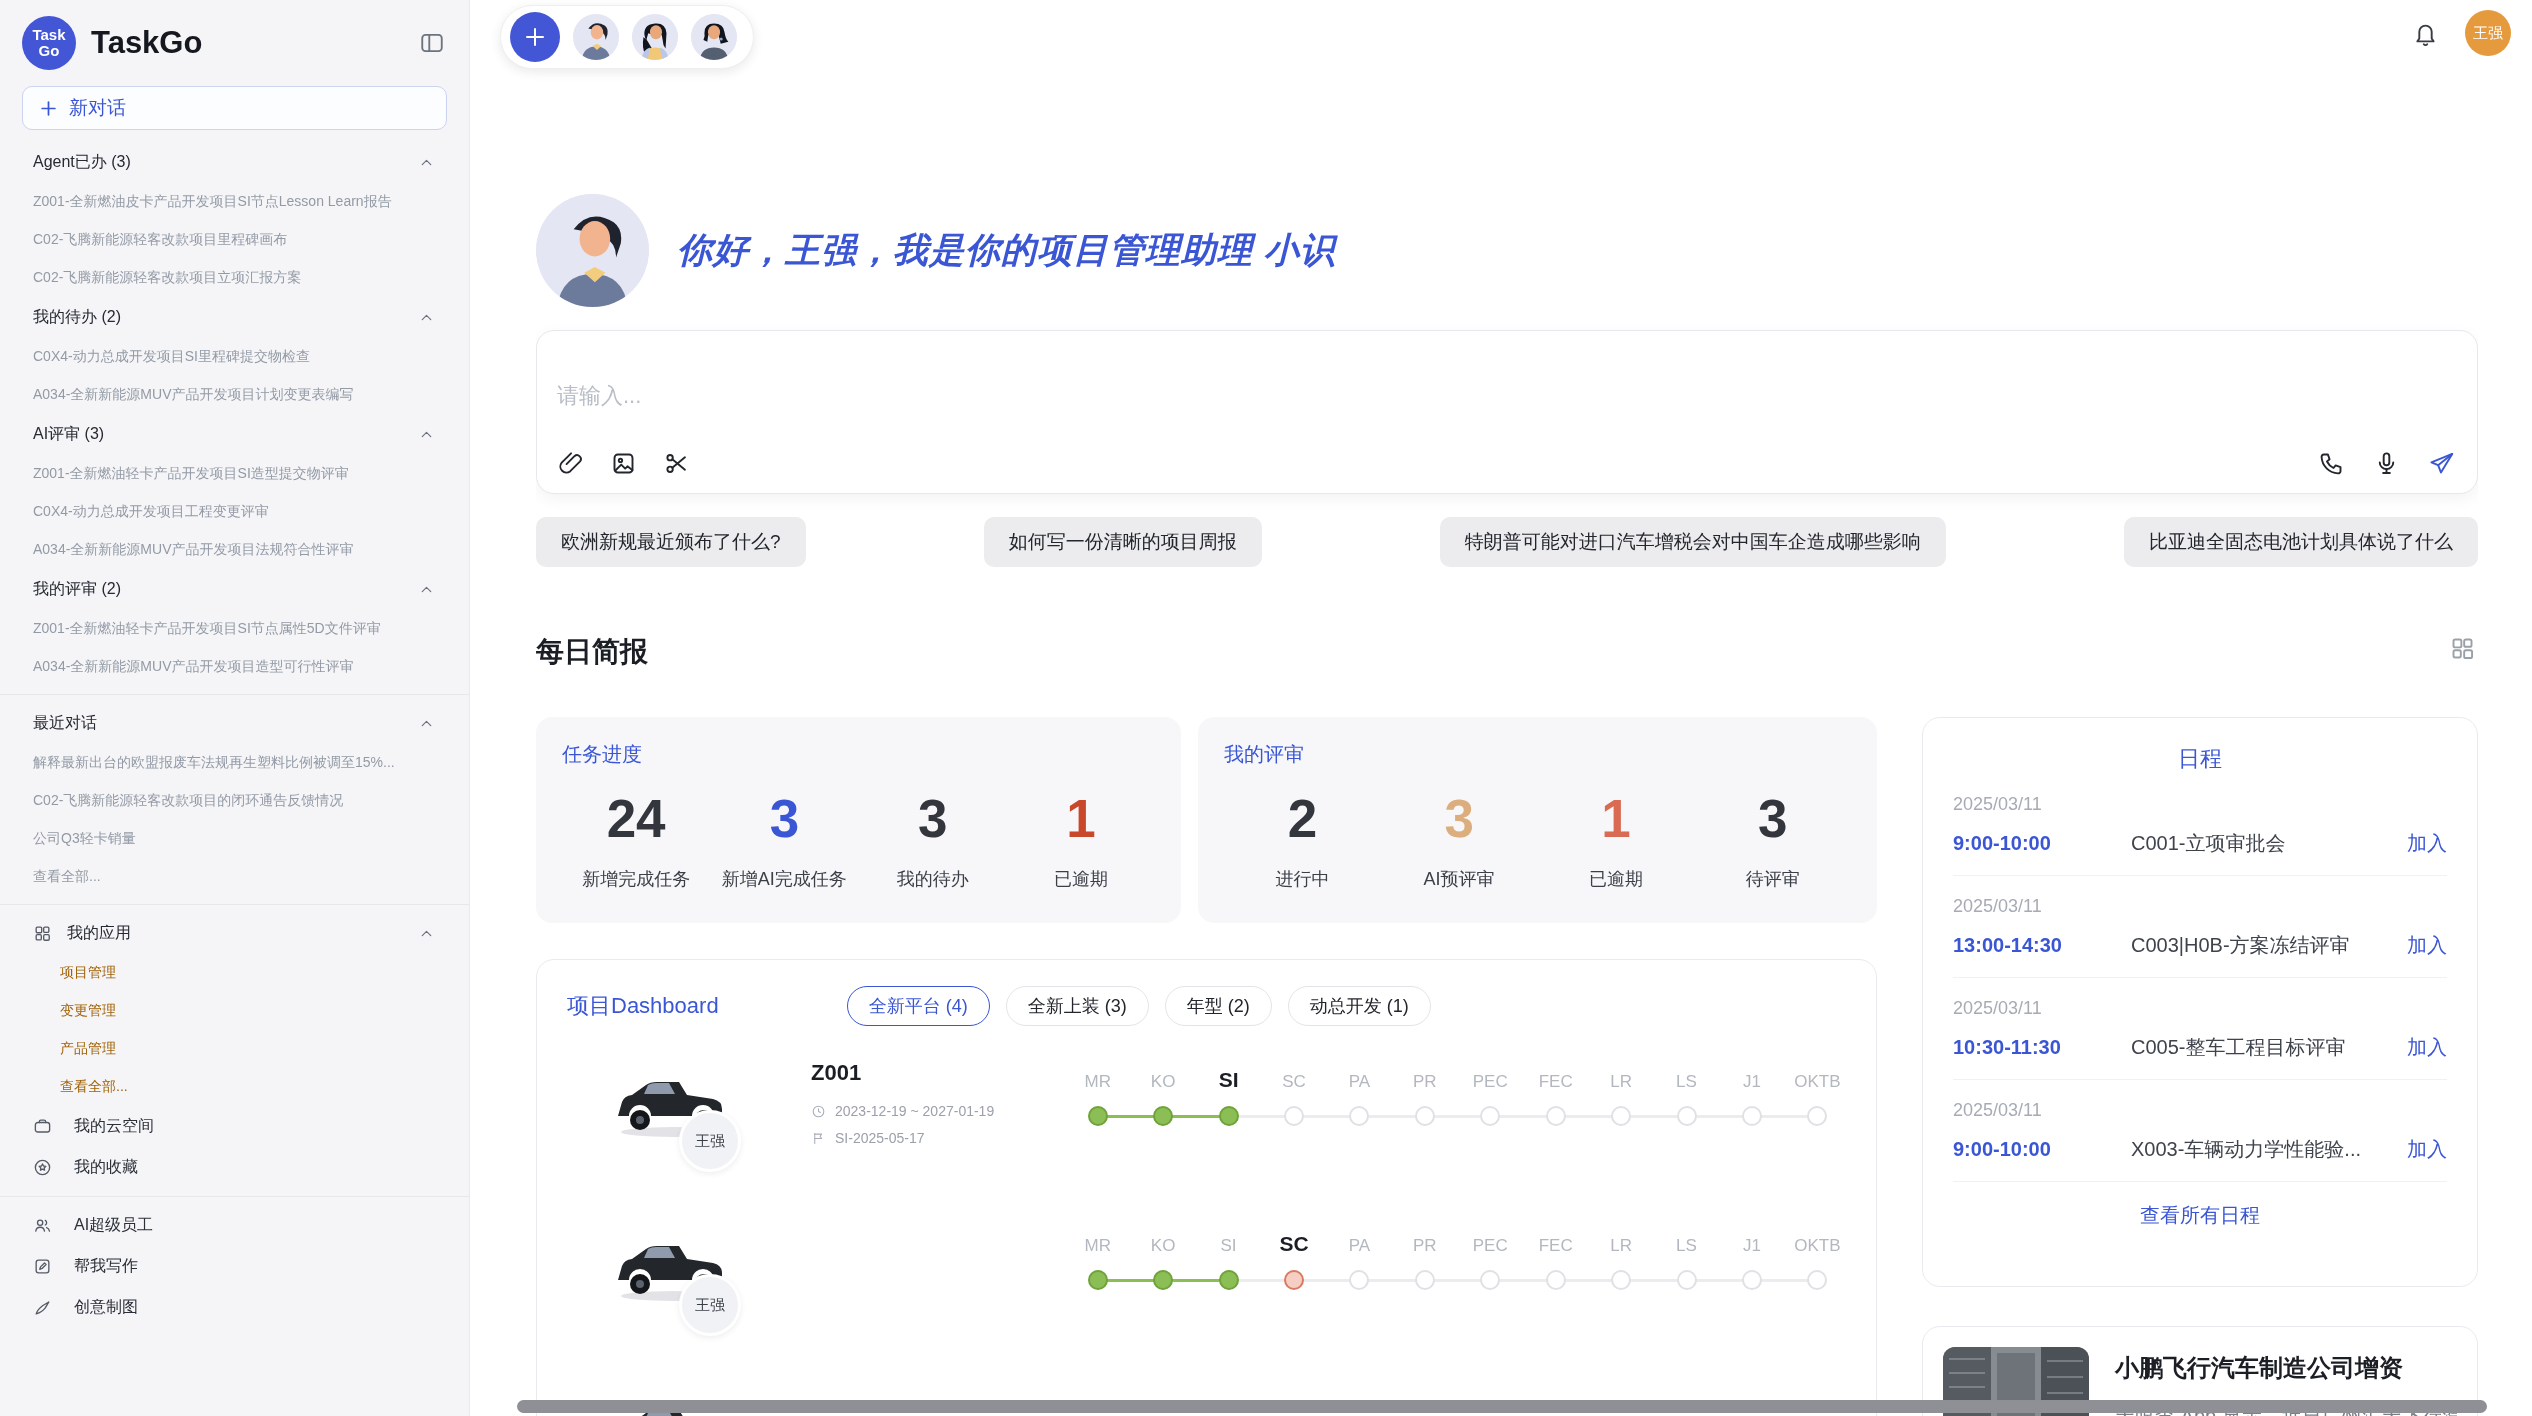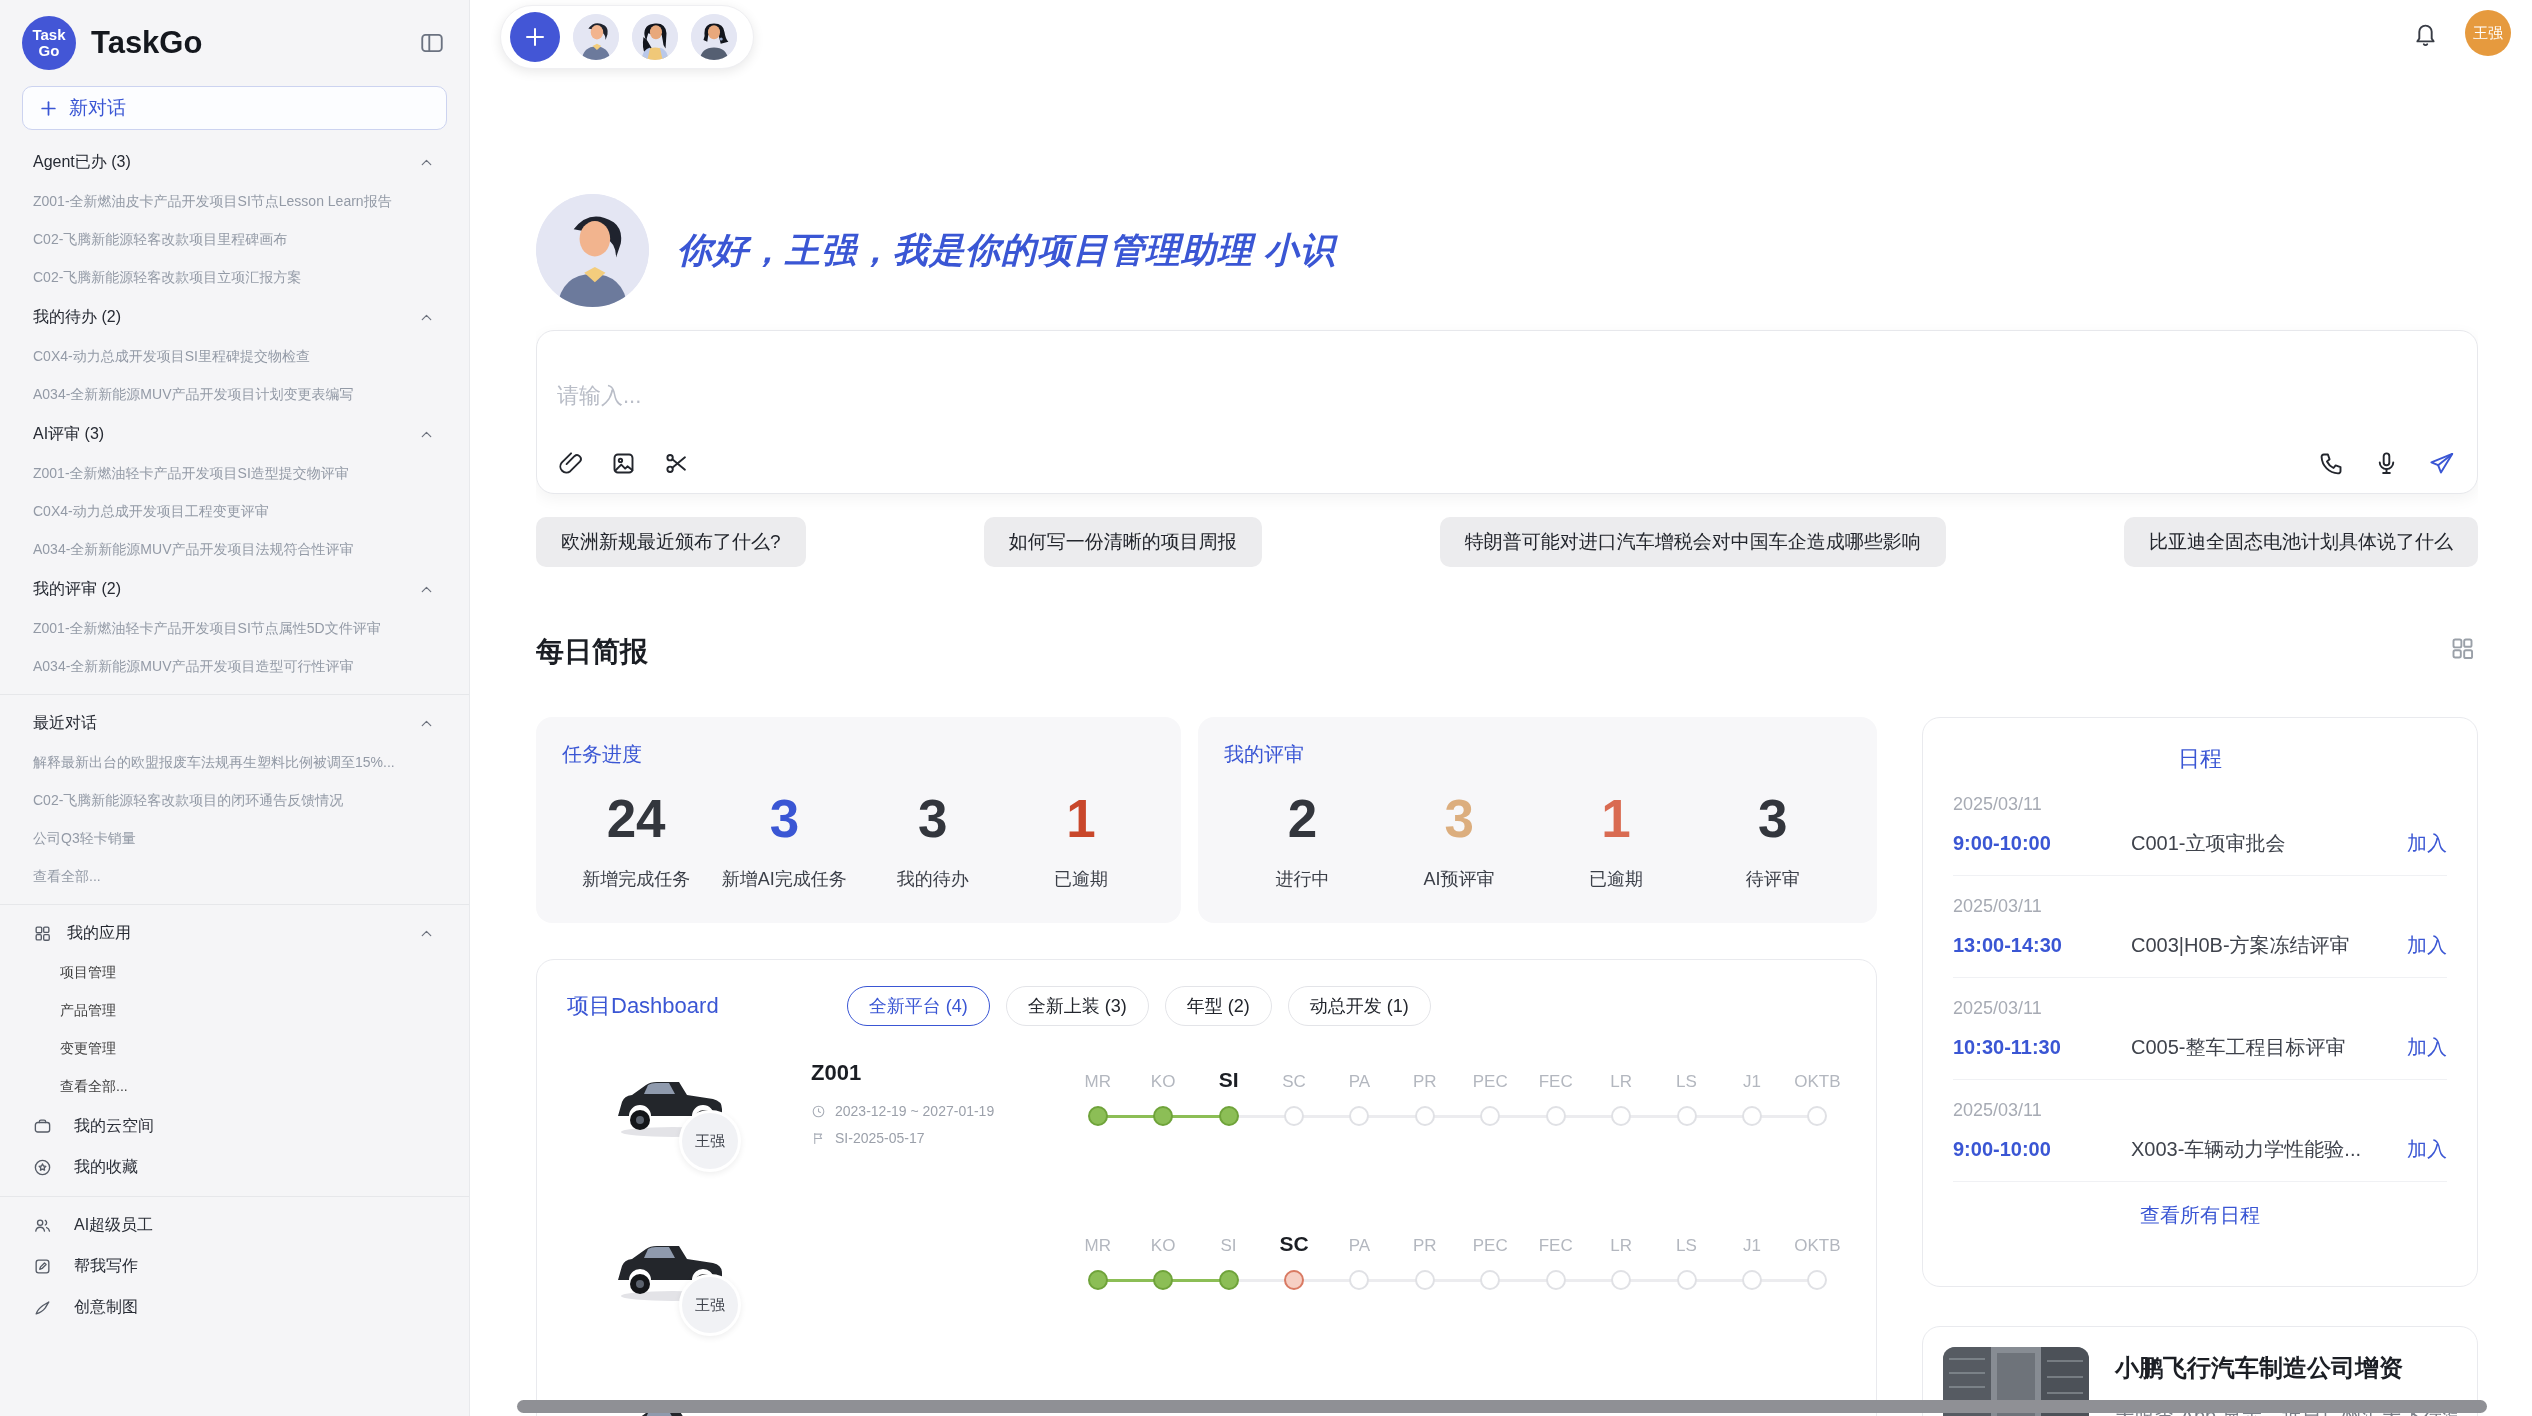--- a/index.html
+++ b/index.html
@@ -13,21 +13,21 @@
   .logo { width:54px; height:54px; border-radius:50%; background:#4356d6; color:#fff; display:flex; flex-direction:column; align-items:center; justify-content:center; font-size:15px; line-height:16px; font-weight:700; flex:none; }
   .app-name { font-size:31px; font-weight:700; color:#15181e; margin-left:15px; flex:1; }
   .collapse-btn { width:34px; height:34px; color:#6b7280; display:flex; align-items:center; justify-content:center; cursor:pointer; background:none; border:none; }
   .collapse-btn svg { width:26px; height:26px; }
   .new-chat { margin:8px 22px 12px; height:44px; border:1px solid #ccd3f0; background:#fcfdff; border-radius:10px; display:flex; align-items:center; padding:0 16px; color:#3a56d4; font-size:19px; gap:11px; width:calc(100% - 44px); cursor:pointer; }
   .new-chat svg { width:19px; height:19px; }
   .sb-section-header { display:flex; align-items:center; justify-content:space-between; padding:10px 34px 10px 33px; font-size:16px; color:#262a33; cursor:pointer; }
   .sb-section-header .chev { color:#6d727e; } .chev svg { width:17px; height:17px; }
   .sb-item { display:block; width:100%; text-align:left; background:none; border:none; padding:10px 20px 10px 33px; font-size:14px; color:#939aa6; white-space:nowrap; overflow:hidden; cursor:pointer; font-family:inherit; }
   .sb-divider { height:1px; background:#e6e7ea; margin:8px 0; }
-  .sb-app-item { display:block; width:100%; text-align:left; background:none; border:none; padding:10px 20px 10px 60px; font-size:14px; color:#404040; white-space:nowrap; overflow:hidden; cursor:pointer; font-family:inherit; }
+  .sb-app-item { display:block; width:100%; text-align:left; background:none; border:none; padding:10px 20px 10px 60px; font-size:14px; color:#a16207; white-space:nowrap; overflow:hidden; cursor:pointer; font-family:inherit; }
   .sb-link { display:flex; align-items:center; gap:22px; padding:10px 34px 10px 33px; font-size:16px; color:#2b2f38; cursor:pointer; background:none; border:none; width:100%; font-family:inherit; }
   .sb-link svg { width:19px; height:19px; color:#555b66; }
   .sb-link .lk-label { flex:1; text-align:left; }
   .hdr-icon svg { width:19px; height:19px; color:#555b66; }
   .hdr-left { display:flex; align-items:center; gap:15px; }
 
   
   .main { position:absolute; left:470px; right:0; top:0; bottom:0; background:#fff; }
   .content { position:absolute; left:66px; right:54px; top:0; bottom:0; overflow:hidden; }
 
@@ -255,22 +255,22 @@
       </span>
       <span class="chev">
           <svg class="ic" viewBox="0 0 24 24">
             <polyline points="6,15 12,9 18,15"></polyline>
           </svg>
         </span>
     </div>
     <div>
 
     <button class="sb-app-item">项目管理</button>
+        <button class="sb-app-item">变更管理</button>
         <button class="sb-app-item">产品管理</button>
-        <button class="sb-app-item">变更管理</button>
         <button class="sb-app-item">查看全部...</button>
       </div>
   </div>
 
   <button class="sb-link">
     <span>
         <svg class="ic" viewBox="0 0 24 24">
           <rect x="3" y="7" width="18" height="12" rx="3"></rect>
           <path d="M8 7V6a2 2 0 0 1 2-2h4a2 2 0 0 1 2 2v1"></path>
         </svg>

